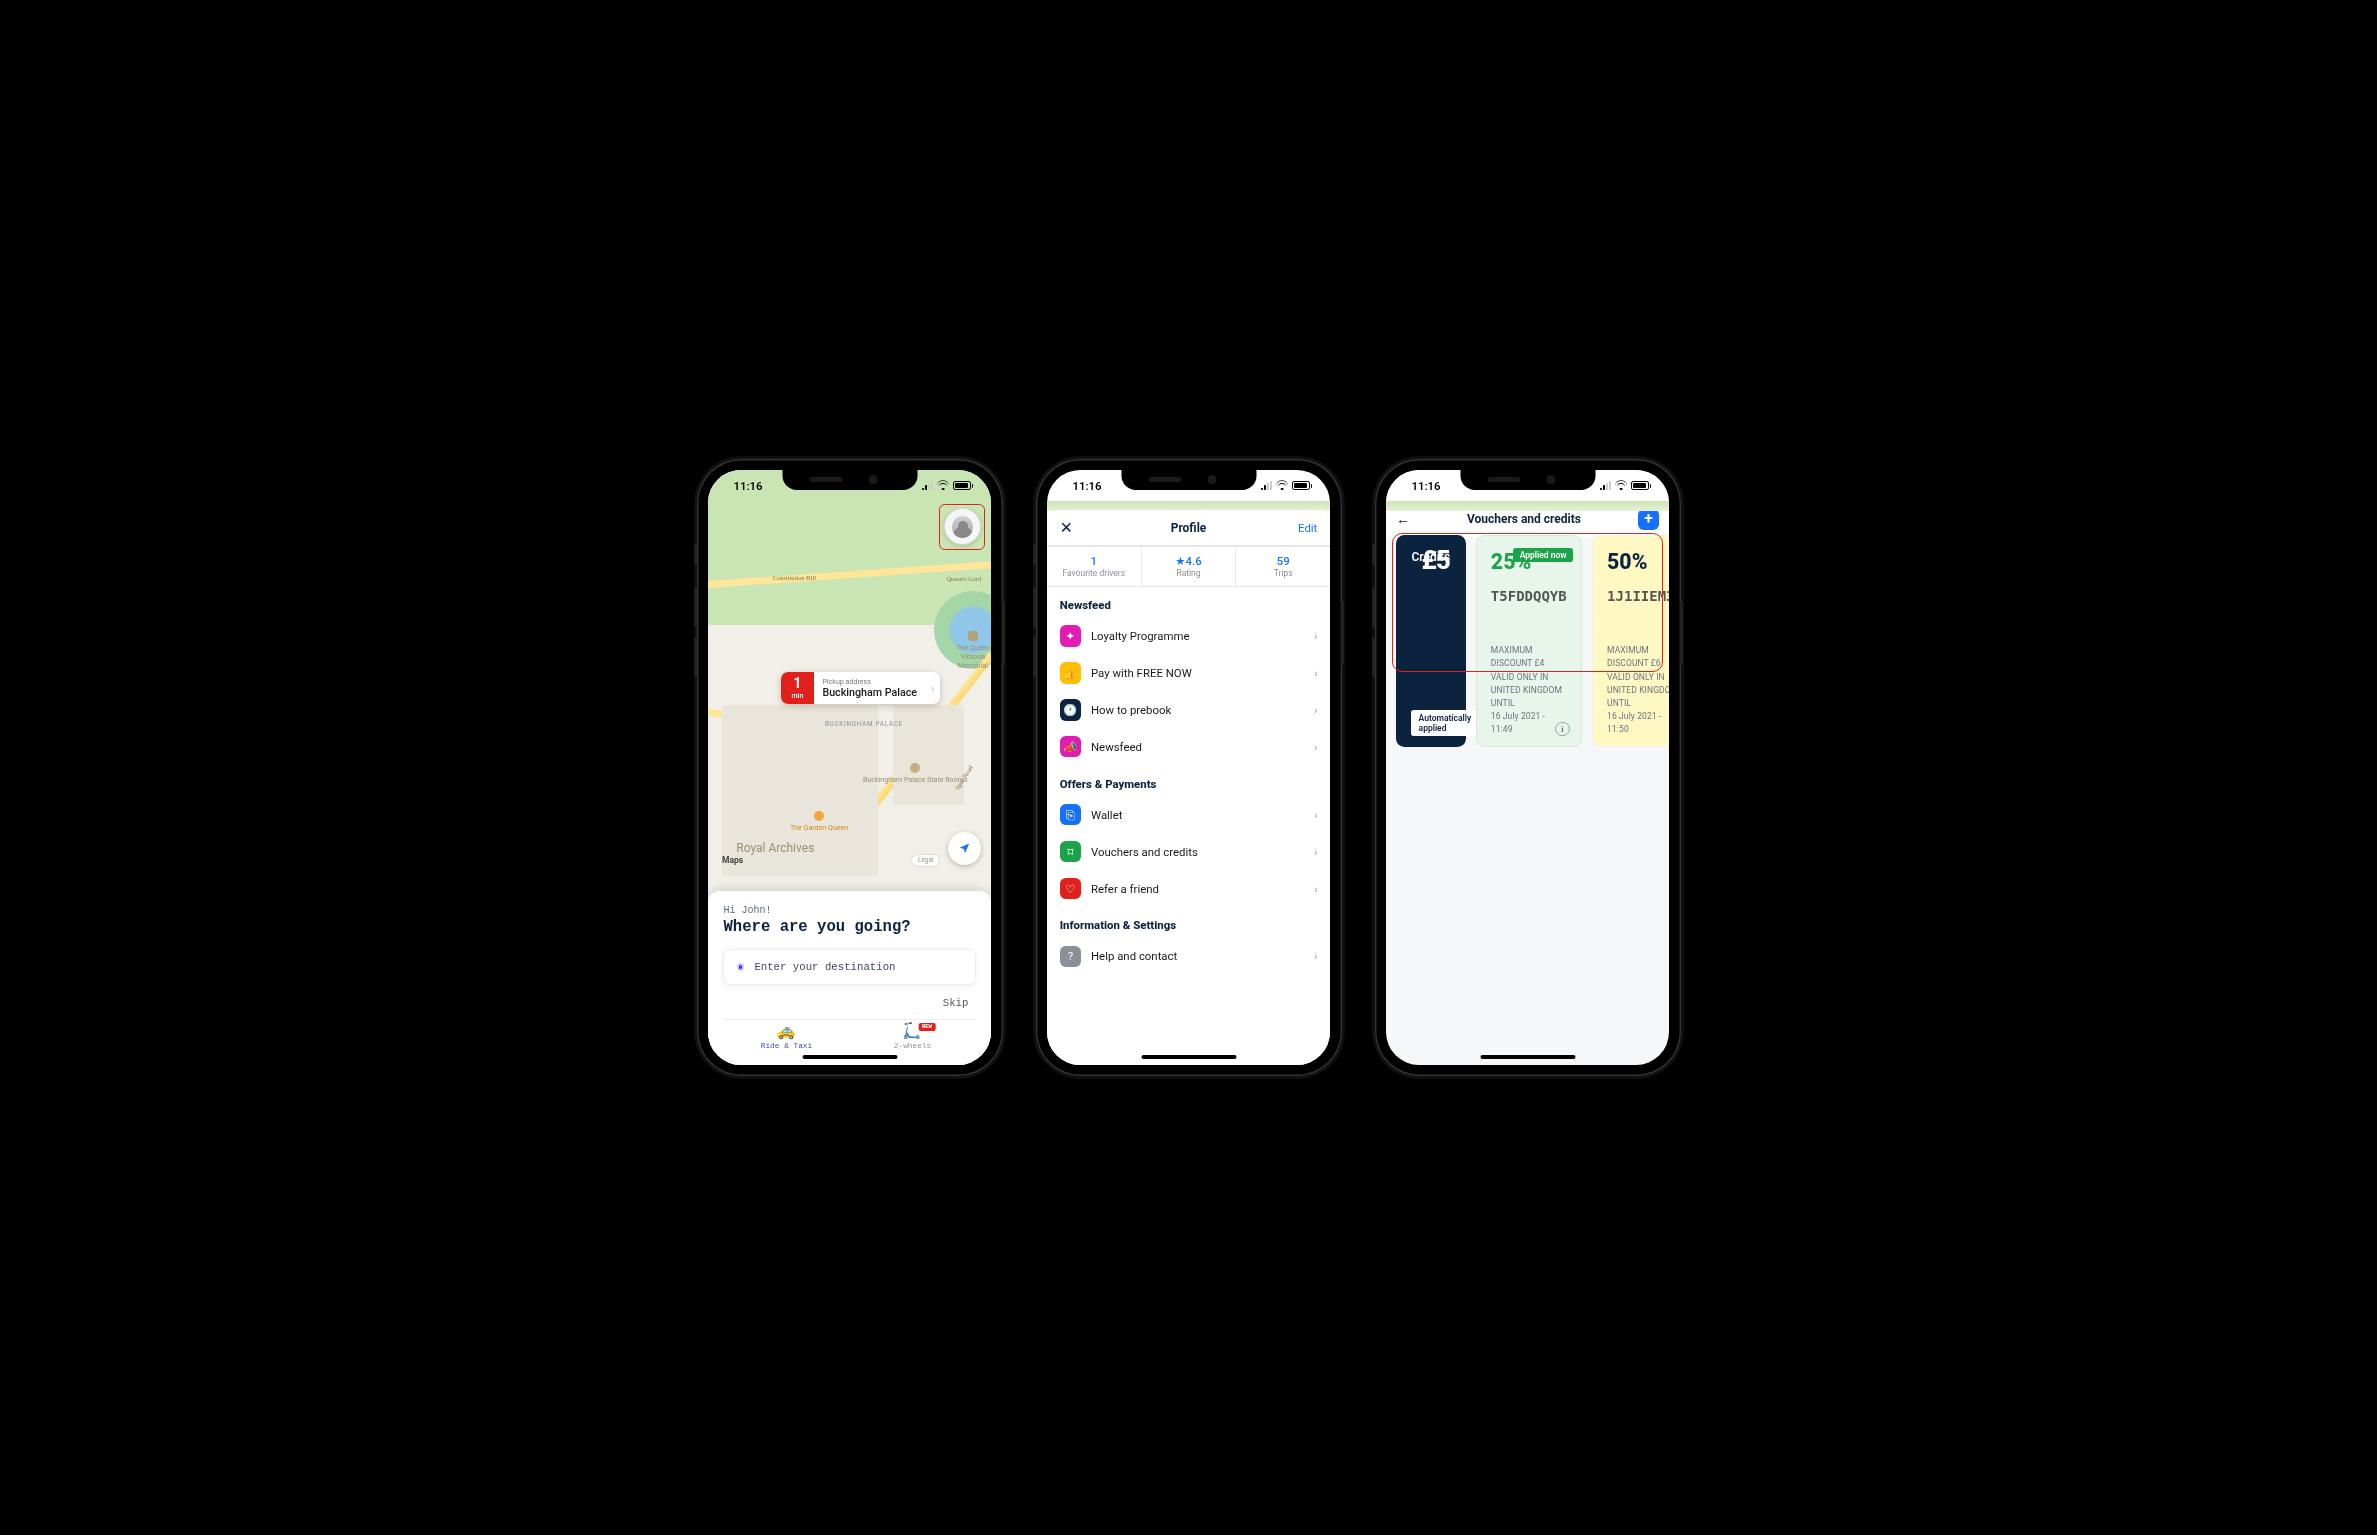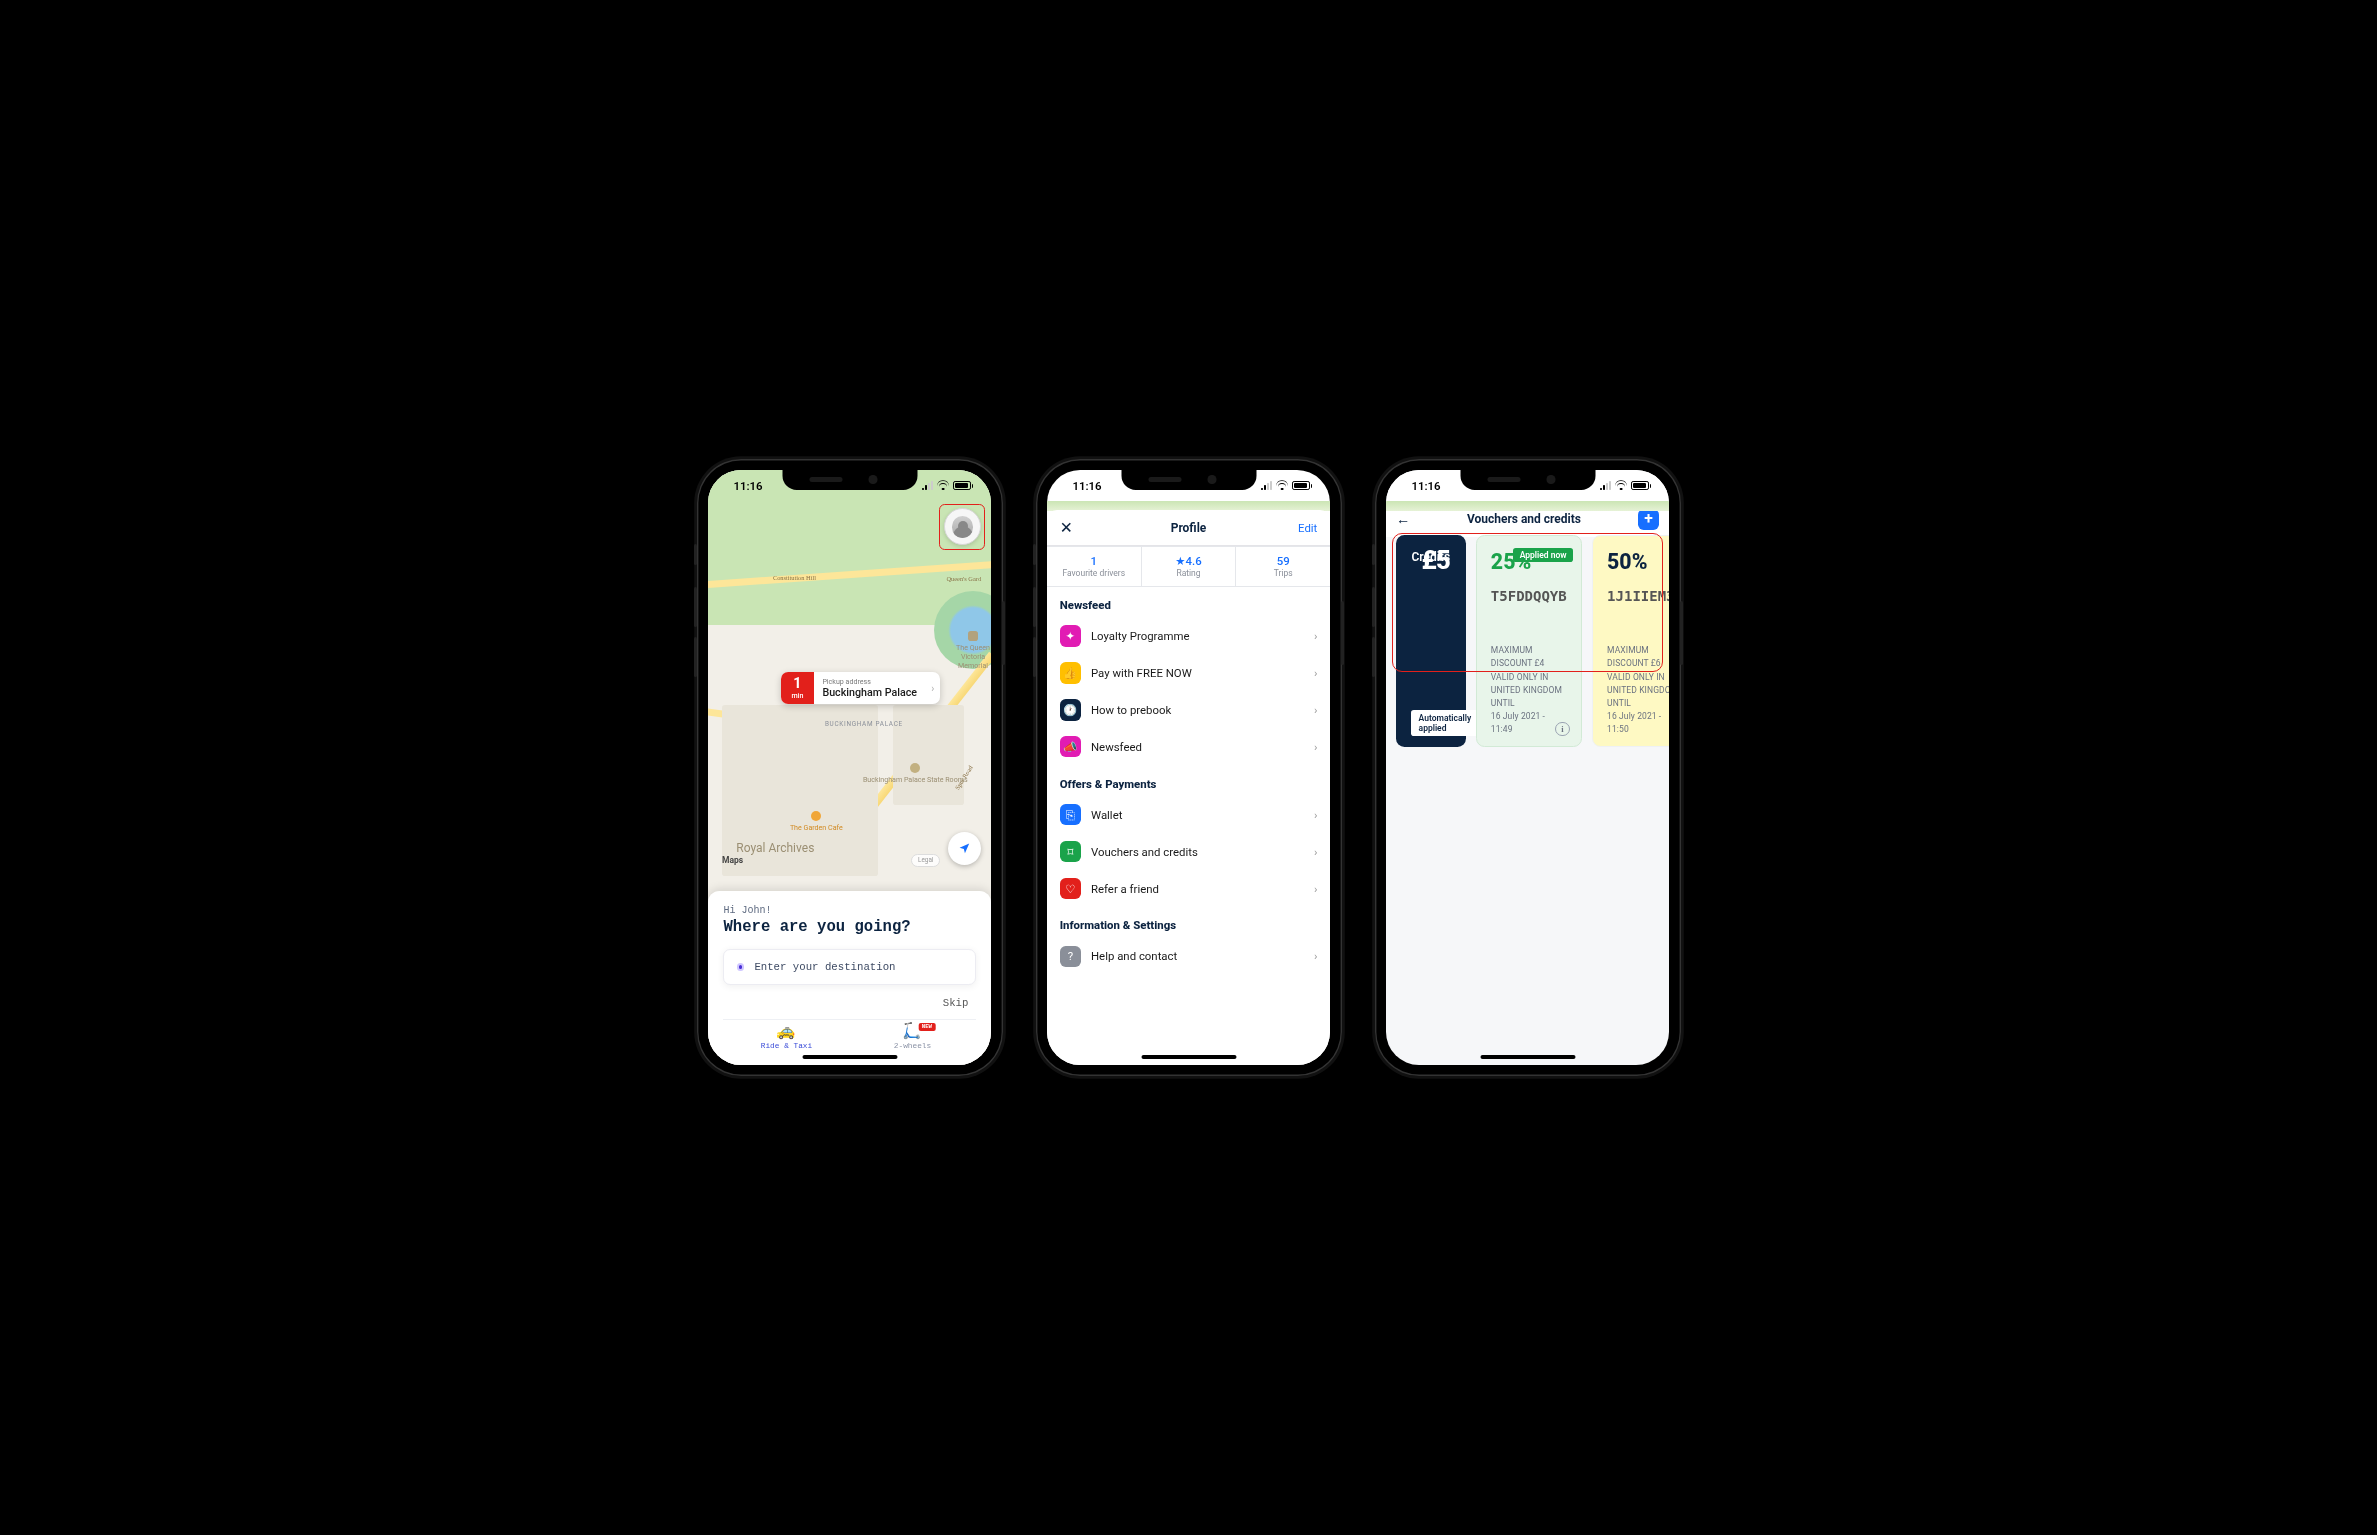--- a/index.html
+++ b/index.html
@@ -149,21 +149,21 @@
           <div class="road r2"></div>
           <div class="road r3"></div>
       <div class="bldg b1"></div>
           <div class="bldg b2"></div>
       <span class="map-label" style="top:104px;left:65px;">Constitution Hill</span>
       <span class="map-label" style="top:105px;right:10px;">Queen's Gard</span>
       <span class="map-label" style="top:304px;left:242px;transform:rotate(-58deg);">Spur Road</span>
       <div class="poi" style="top:161px;left:247px;"><div class="dot" style="background:#b2a27d;"></div><span>The Queen Victoria Memorial</span></div>
       <div class="poi" style="top:250px;left:117px;color:#8a8f99;letter-spacing:0.7px;font-size:6.4px;">BUCKINGHAM PALACE</div>
       <div class="poi" style="top:293px;left:155px;"><div class="dot" style="background:#c2b080;border-radius:50%;"></div><span>Buckingham Palace State Rooms</span></div>
-      <div class="poi" style="top:341px;left:82px;color:#d18b24;"><div class="dot" style="background:#f0a638;border-radius:50%;"></div><span>The Garden Cafe</span></div>
+      <div class="poi" style="top:341px;left:82px;color:#d18b24;"><div class="dot" style="background:#f0a638;border-radius:50%;"></div><span>The Garden Queen</span></div>
       <div class="poi" style="top:371px;left:28.4px;color:#9b8f73;font-size:12px;">Royal Archives</div>
     </div>
 
     <div class="status">
       <span>11:16</span>
       <div class="icons">
         <span class="sig">
               <span></span>
               <span></span>
               <span></span>

